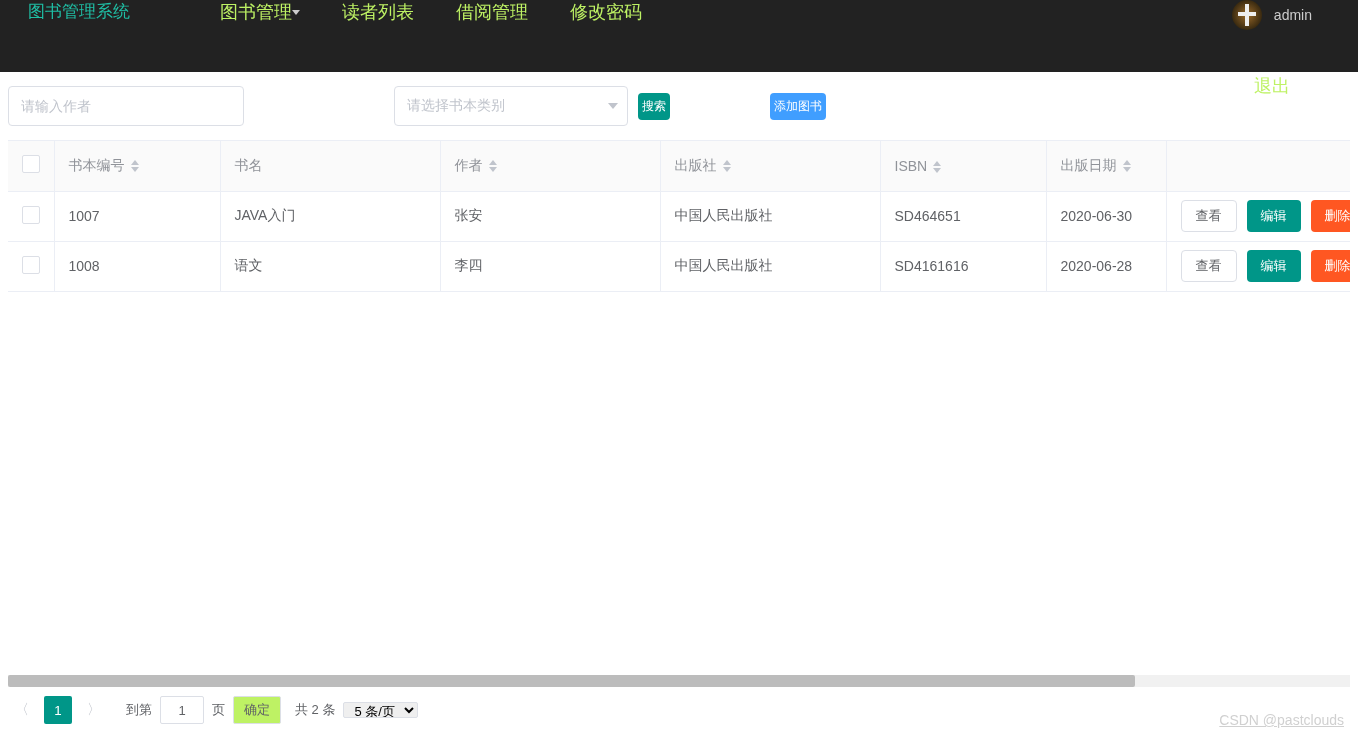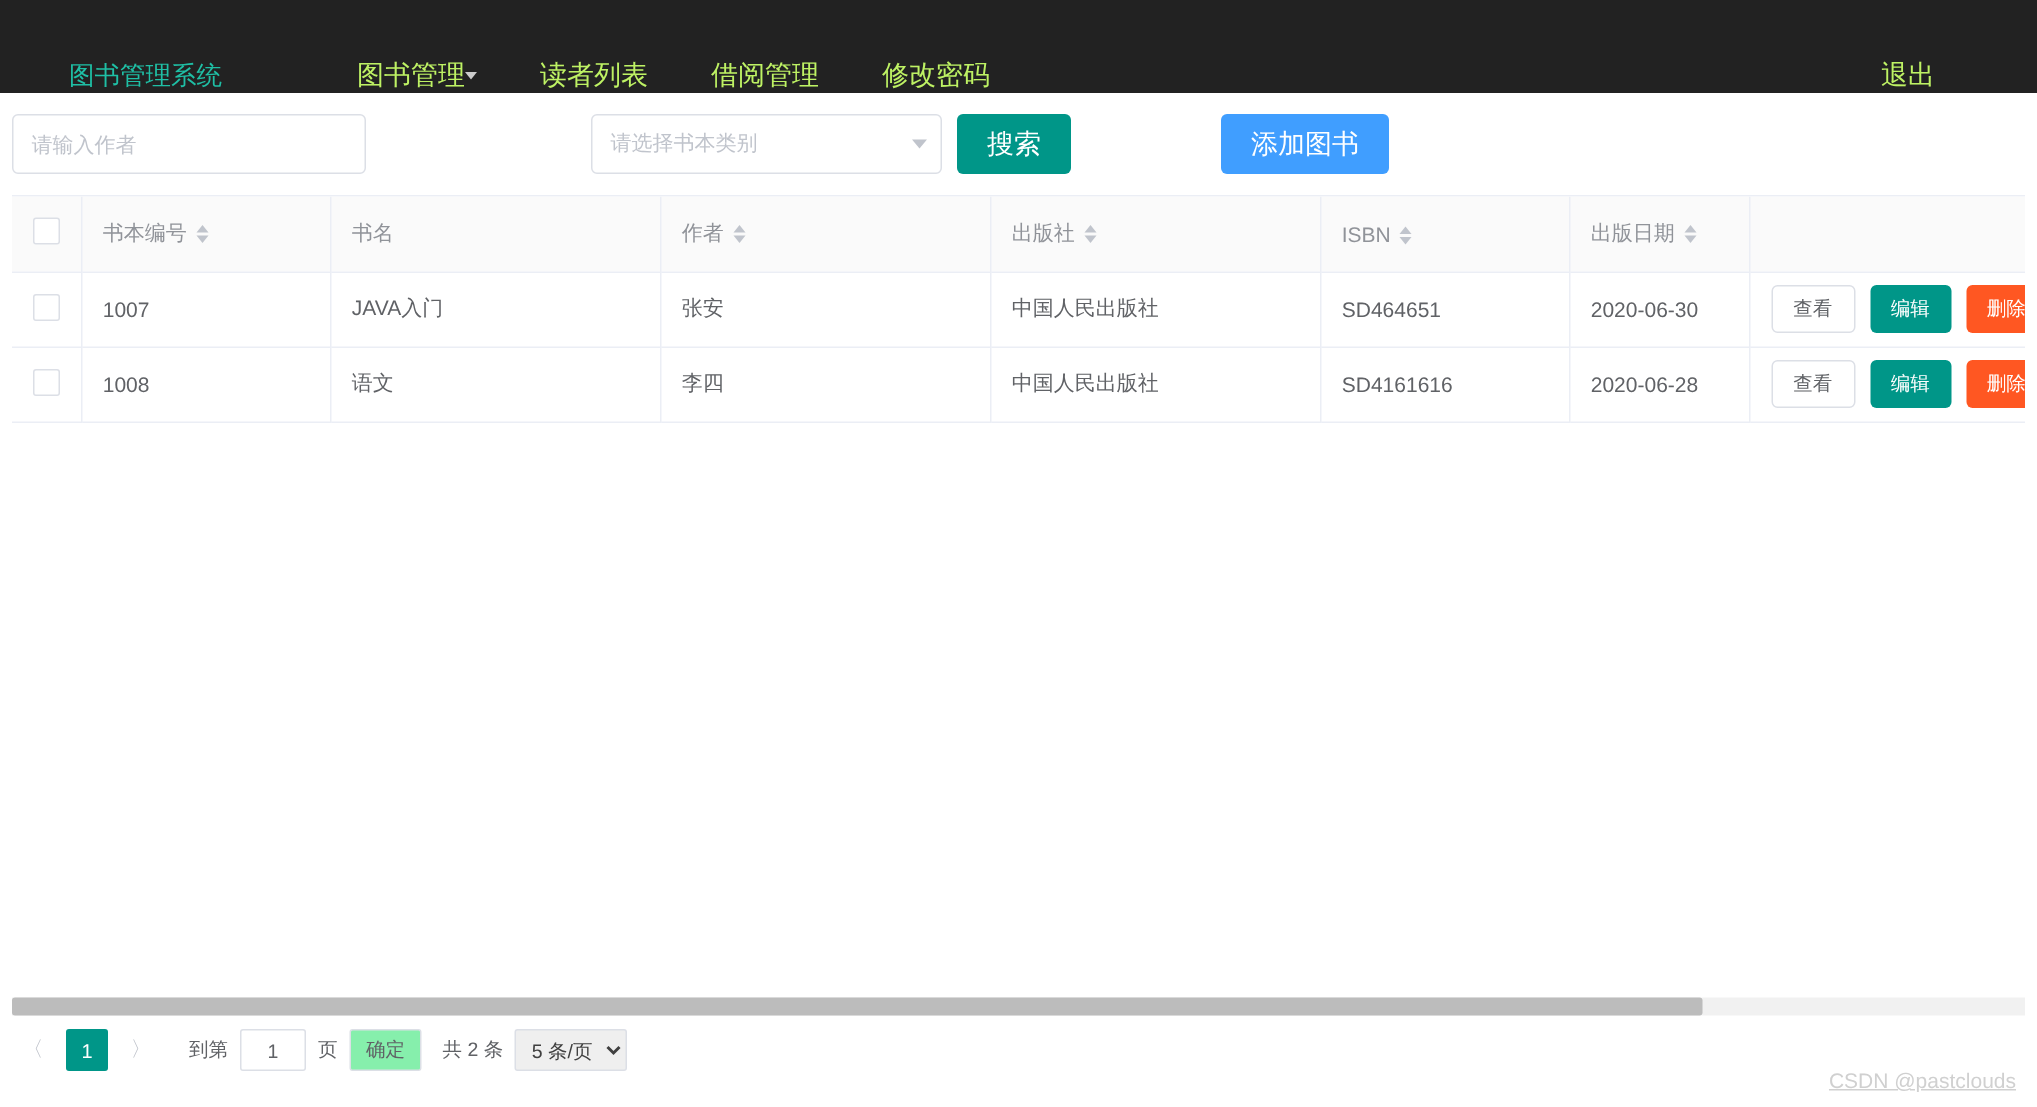--- a/index.html
+++ b/index.html
@@ -1,19 +1,19 @@
 <!DOCTYPE html>
 <html><head>
 <meta charset="utf-8">
 <style>
 * { margin: 0; padding: 0; box-sizing: border-box; }
 body { font-family: "Helvetica Neue", Arial, sans-serif; font-size: 14px; color: #606266; background: #fff; }
 
 
-.navbar { background: #222; height: 62px; display: flex; align-items: flex-end; padding: 0 46px 0 46px; }
+.navbar { background: #222; height: 72px; display: flex; align-items: flex-start; padding: 0 46px 0 28px; }
 .brand { color: #1fbfa5; font-size: 17px; margin-right: 90px; }
 .nav-items { display: flex; gap: 42px; }
 .nav-item { color: #bef264; font-size: 18px; cursor: pointer; display: flex; align-items: center; gap: 0; }
 .caret-down { width: 0; height: 0; border-left: 4px solid transparent; border-right: 4px solid transparent; border-top: 5px solid #ccc; }
 .nav-right { margin-left: auto; display: flex; align-items: center; gap: 44px; flex-direction: column; }
 .avatar { width: 30px; height: 30px; border-radius: 50%; background: radial-gradient(circle at 50% 50%, #9a6a2a 0%, #3a2a10 70%, #111 100%); position:relative; }
 .avatar::before { content:""; position:absolute; left:13px; top:4px; width:4px; height:22px; background:#eee; }
 .avatar::after { content:""; position:absolute; left:6px; top:12px; width:18px; height:4px; background:#eee; }
 .user-block { display:flex; align-items:center; gap:12px; }
 .nav-user { color:#ccc; font-size:14px; }
@@ -21,21 +21,21 @@
 
 .toolbar { display:flex; align-items:center; gap: 10px; padding: 14px 8px; }
 .inp { height: 40px; border:1px solid #dcdfe6; border-radius:4px; padding:0 12px; font-size:14px; color:#606266; outline:none; }
 .inp::placeholder { color:#c0c4cc; }
 .inp-title { width: 200px; }
 .inp-author { width: 236px; }
 .spacer-sm { width: 130px; }
 .sel-wrap { position:relative; width: 234px; }
 .sel { height:40px; width:100%; border:1px solid #dcdfe6; border-radius:4px; padding:0 30px 0 12px; color:#c0c4cc; display:flex; align-items:center; cursor:pointer; background:#fff;}
 .sel-caret { position:absolute; right:10px; top:50%; transform:translateY(-50%); width:0; height:0; border-left:5px solid transparent; border-right:5px solid transparent; border-top:6px solid #c0c4cc;}
-.btn { height:40px; padding:0 20px; border:none; border-radius:4px; font-size:18px; cursor:pointer; color:#fff; }
+.btn { height:27px; padding:0 4px; border:none; border-radius:4px; font-size:12px; cursor:pointer; color:#fff; }
 .btn-search { background:#009688; }
 .btn-add { background:#409eff; margin-left: 90px; }
 
 
 .table-wrap { border-top:1px solid #ebeef5; margin: 0 8px; overflow-x:hidden; position:relative; }
 .tbl { width: 1360px; border-collapse: collapse; table-layout: fixed; }
 .tbl th, .tbl td { border-bottom:1px solid #ebeef5; border-right:1px solid #ebeef5; padding: 0 14px; text-align:left; font-weight:normal; height:50px; vertical-align:middle; color:#606266;}
 .tbl th { background:#fafafa; color:#909399; font-size:14px; }
 .col-chk { width:46px; text-align:center; padding:0; }
 .chk { width:18px; height:18px; border:1px solid #dcdfe6; border-radius:2px; display:inline-block; background:#fff; cursor:pointer;}
@@ -54,22 +54,22 @@
 .hscroll-track { position:absolute; left:0; top:3px; right:0; height:12px; background:#f1f1f1;}
 .hscroll-thumb { position:absolute; left:0; top:3px; height:12px; width:84%; background:#bcbcbc; border-radius:2px;}
 
 
 .pager { height:44px; display:flex; align-items:center; gap:8px; padding:0 8px; font-size:13px; color:#606266; border-top:1px solid transparent;}
 .pg-btn { width:28px; height:28px; display:flex; align-items:center; justify-content:center; border:1px solid transparent; background:#fff; color:#c0c4cc; cursor:pointer; border-radius:2px;}
 .pg-btn.num { border:none; }
 .pg-btn.active { background:#009688; color:#fff; }
 .pg-arrow { font-size:14px; }
 .pg-input { width:44px; height:28px; border:1px solid #dcdfe6; border-radius:2px; text-align:center; font-size:13px; color:#606266;}
-.pg-confirm { height:28px; padding:0 10px; border:1px solid #dcdfe6; background:#86efac; border-radius:2px; font-size:13px; color:#606266; cursor:pointer;}
-.pg-select { height:28px; border:1px solid #dcdfe6; border-radius:2px; font-size:13px; color:#404040; padding:0 6px;}
+.pg-confirm { height:28px; padding:0 10px; border:1px solid #dcdfe6; background:#bef264; border-radius:2px; font-size:13px; color:#606266; cursor:pointer;}
+.pg-select { height:16px; border:1px solid #dcdfe6; border-radius:2px; font-size:13px; color:#000000; padding:0 6px;}
 
 .watermark { position:fixed; right:14px; bottom:10px; color:#d0d0d0; font-size:14px; pointer-events:none;text-decoration:underline;}
 
 .spacer-fill { height: 380px; }
 </style>
 </head>
 <body>
 
 <div class="navbar">
   <div class="brand">图书管理系统</div>

